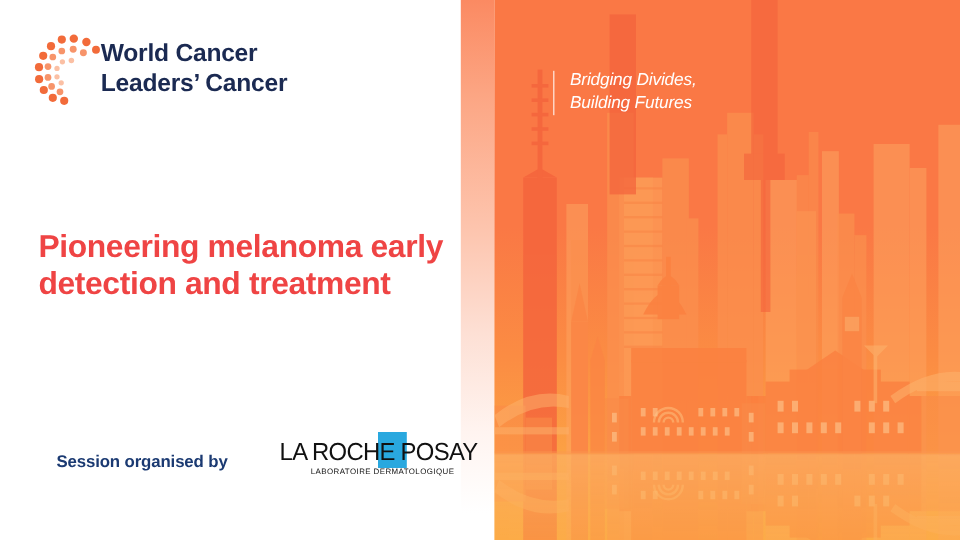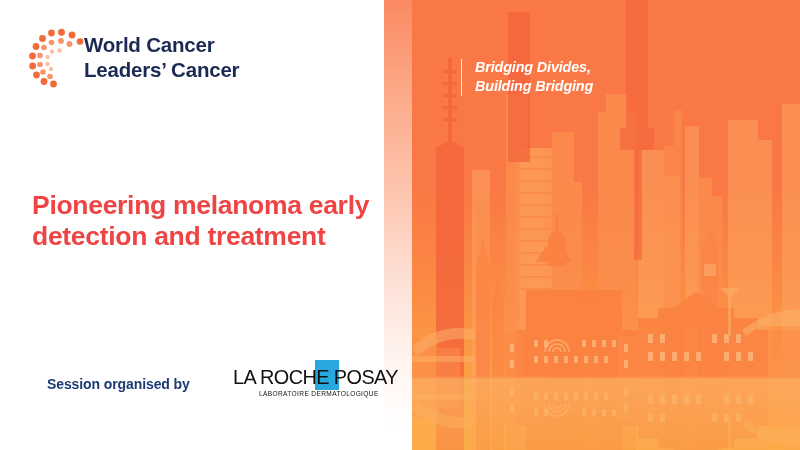--- a/index.html
+++ b/index.html
@@ -87,21 +87,21 @@
   }
   #event-place{
     color:#ffffff;font-weight:bold;font-size:14.4px;line-height:19px;
     letter-spacing:-0.15px;white-space:nowrap;
   }
   #event-divider{
     width:1px;height:37px;background:rgba(255,255,255,0.85);
     margin:1px 13px 0 13px;
   }
   #event-theme{
-    color:#ffffff;font-weight:bold;font-style:italic;font-size:14.4px;
+    color:#ffffff;font-weight:normal;font-style:italic;font-size:14.4px;
     line-height:19px;letter-spacing:-0.15px;white-space:nowrap;
   }
 </style>
 </head>
 <body>
 
 <div id="banner">
 
   <div id="left-panel">
 
@@ -349,18 +349,18 @@
         <rect x="0" y="378" width="388" height="72" fill="url(#reflFade)"></rect>
       </g>
 
       <rect x="0" y="376" width="388" height="3" fill="#fb9a52" opacity="0.45"></rect>
     </svg>
 
     <div id="event-info">
       <div id="event-divider"></div>
       <div id="event-theme">
         <div>Bridging Divides,</div>
-        <div>Building Bridging</div>
+        <div>Building Futures</div>
       </div>
     </div>
 
   </div>
 </div>
 
 </body></html>

